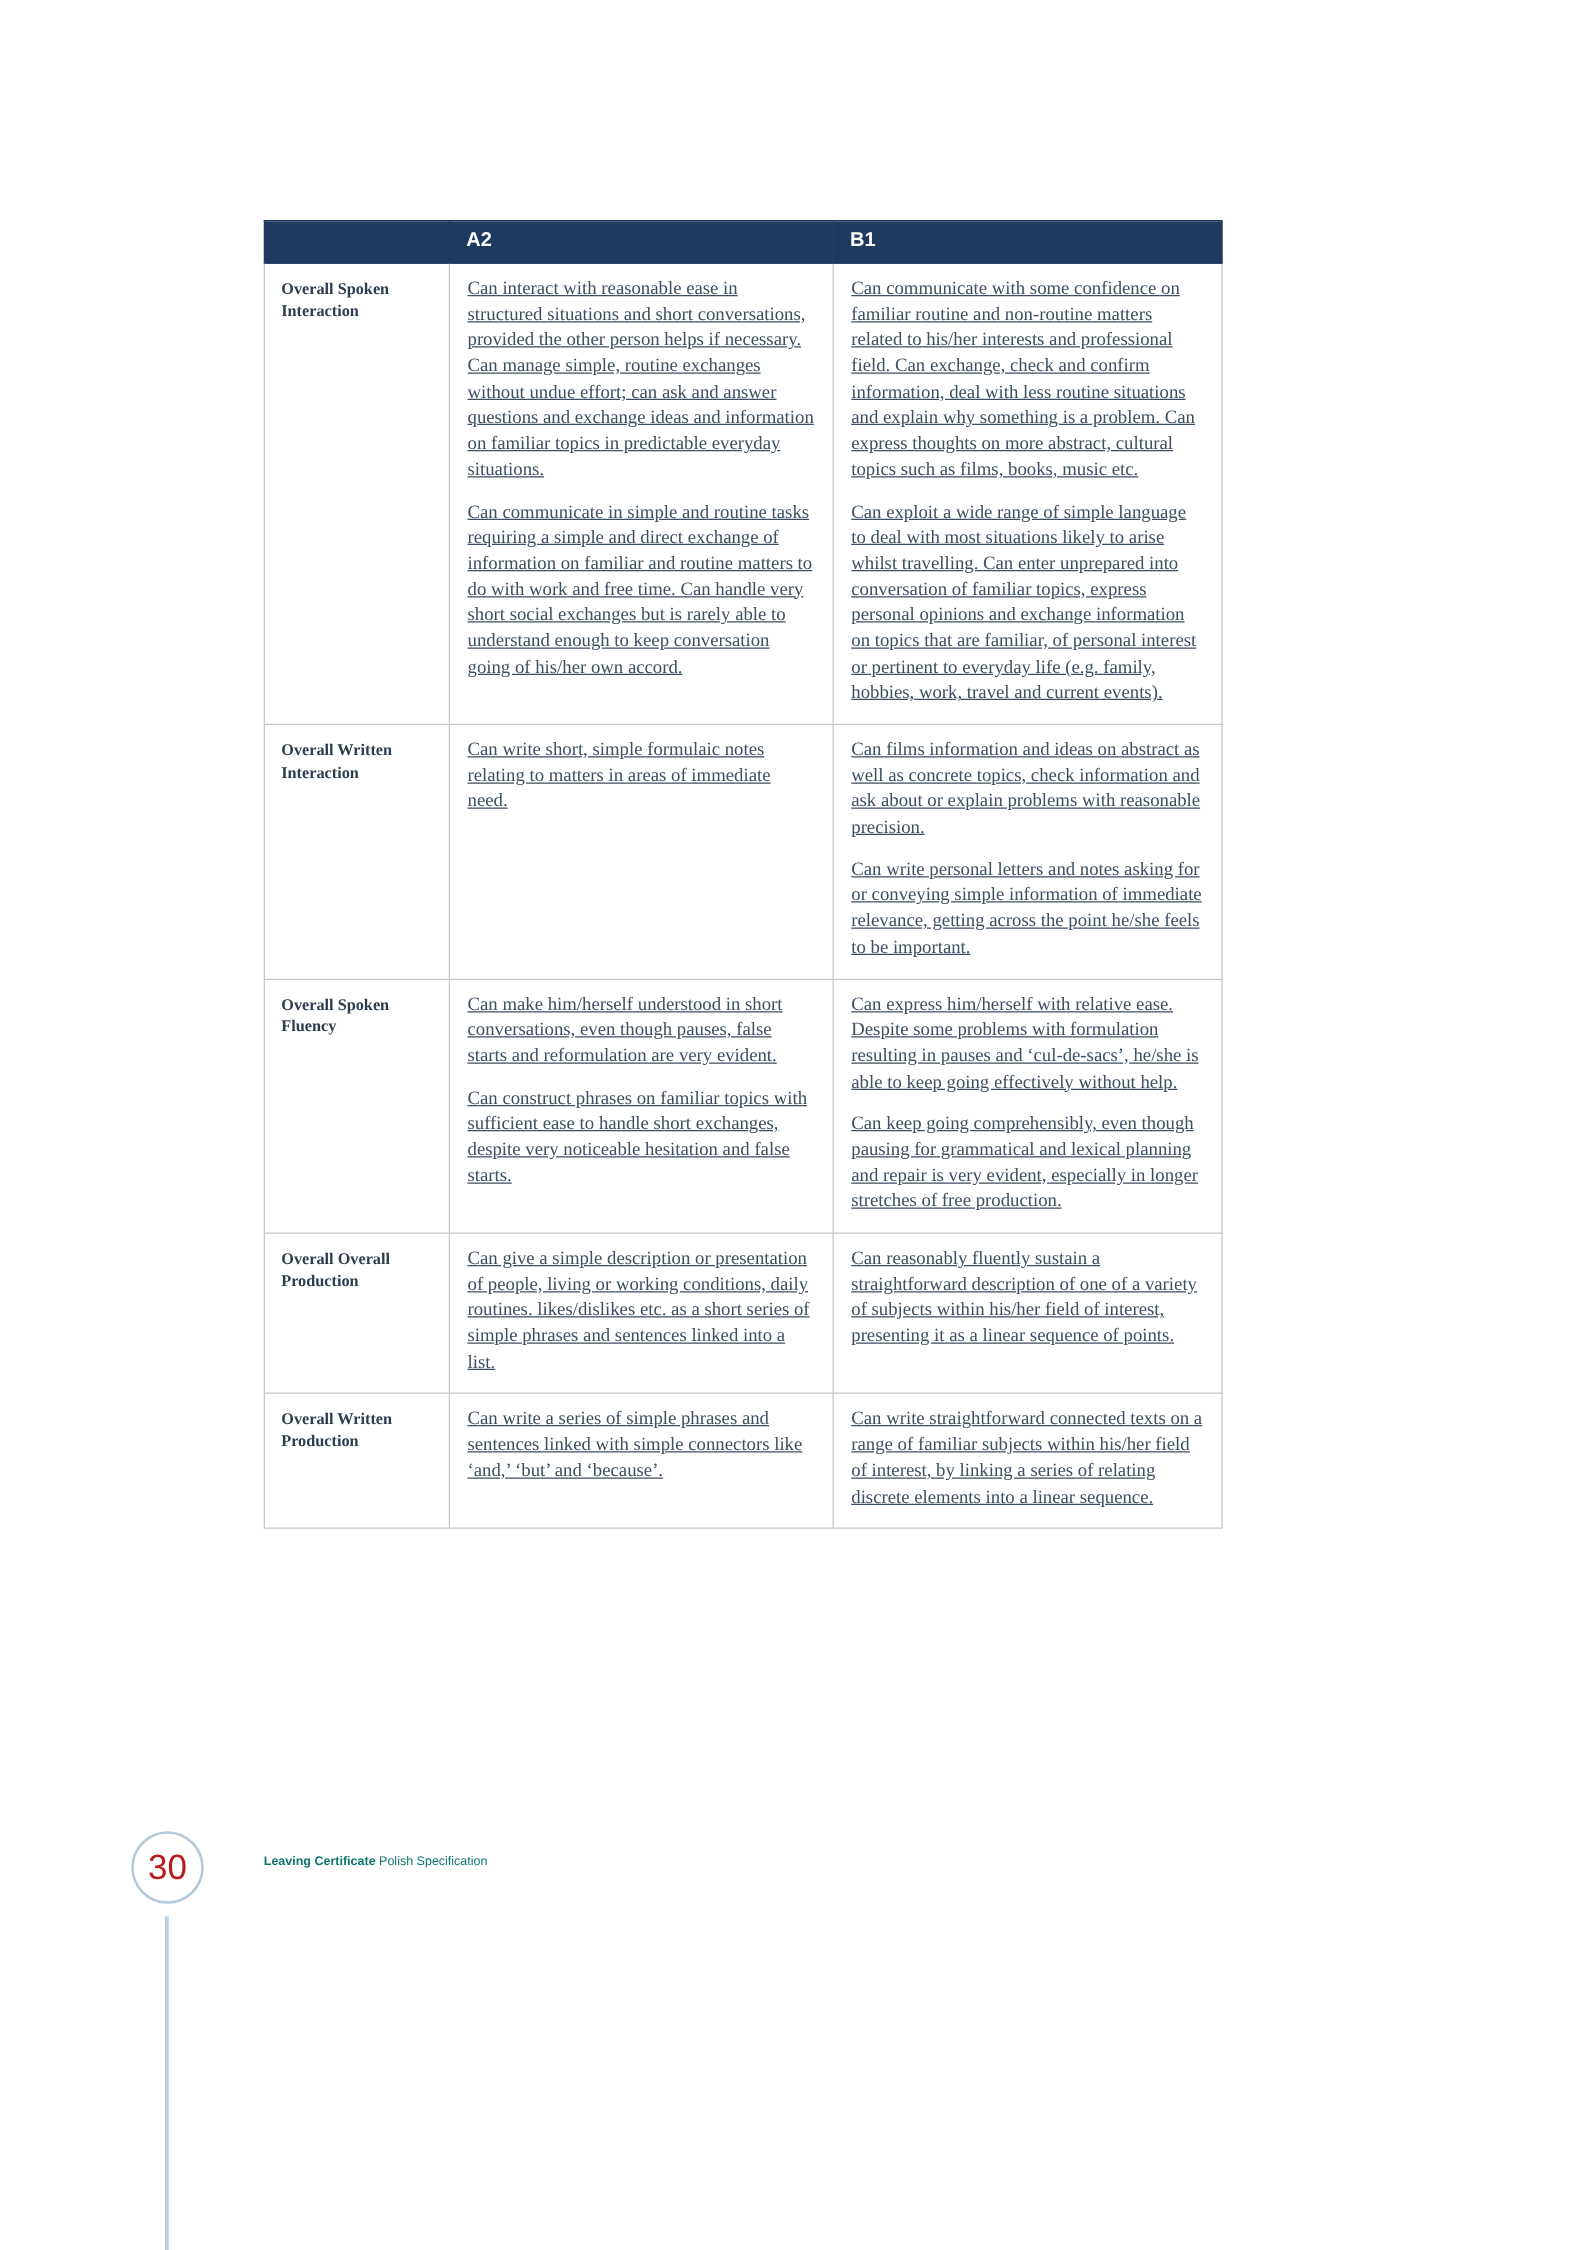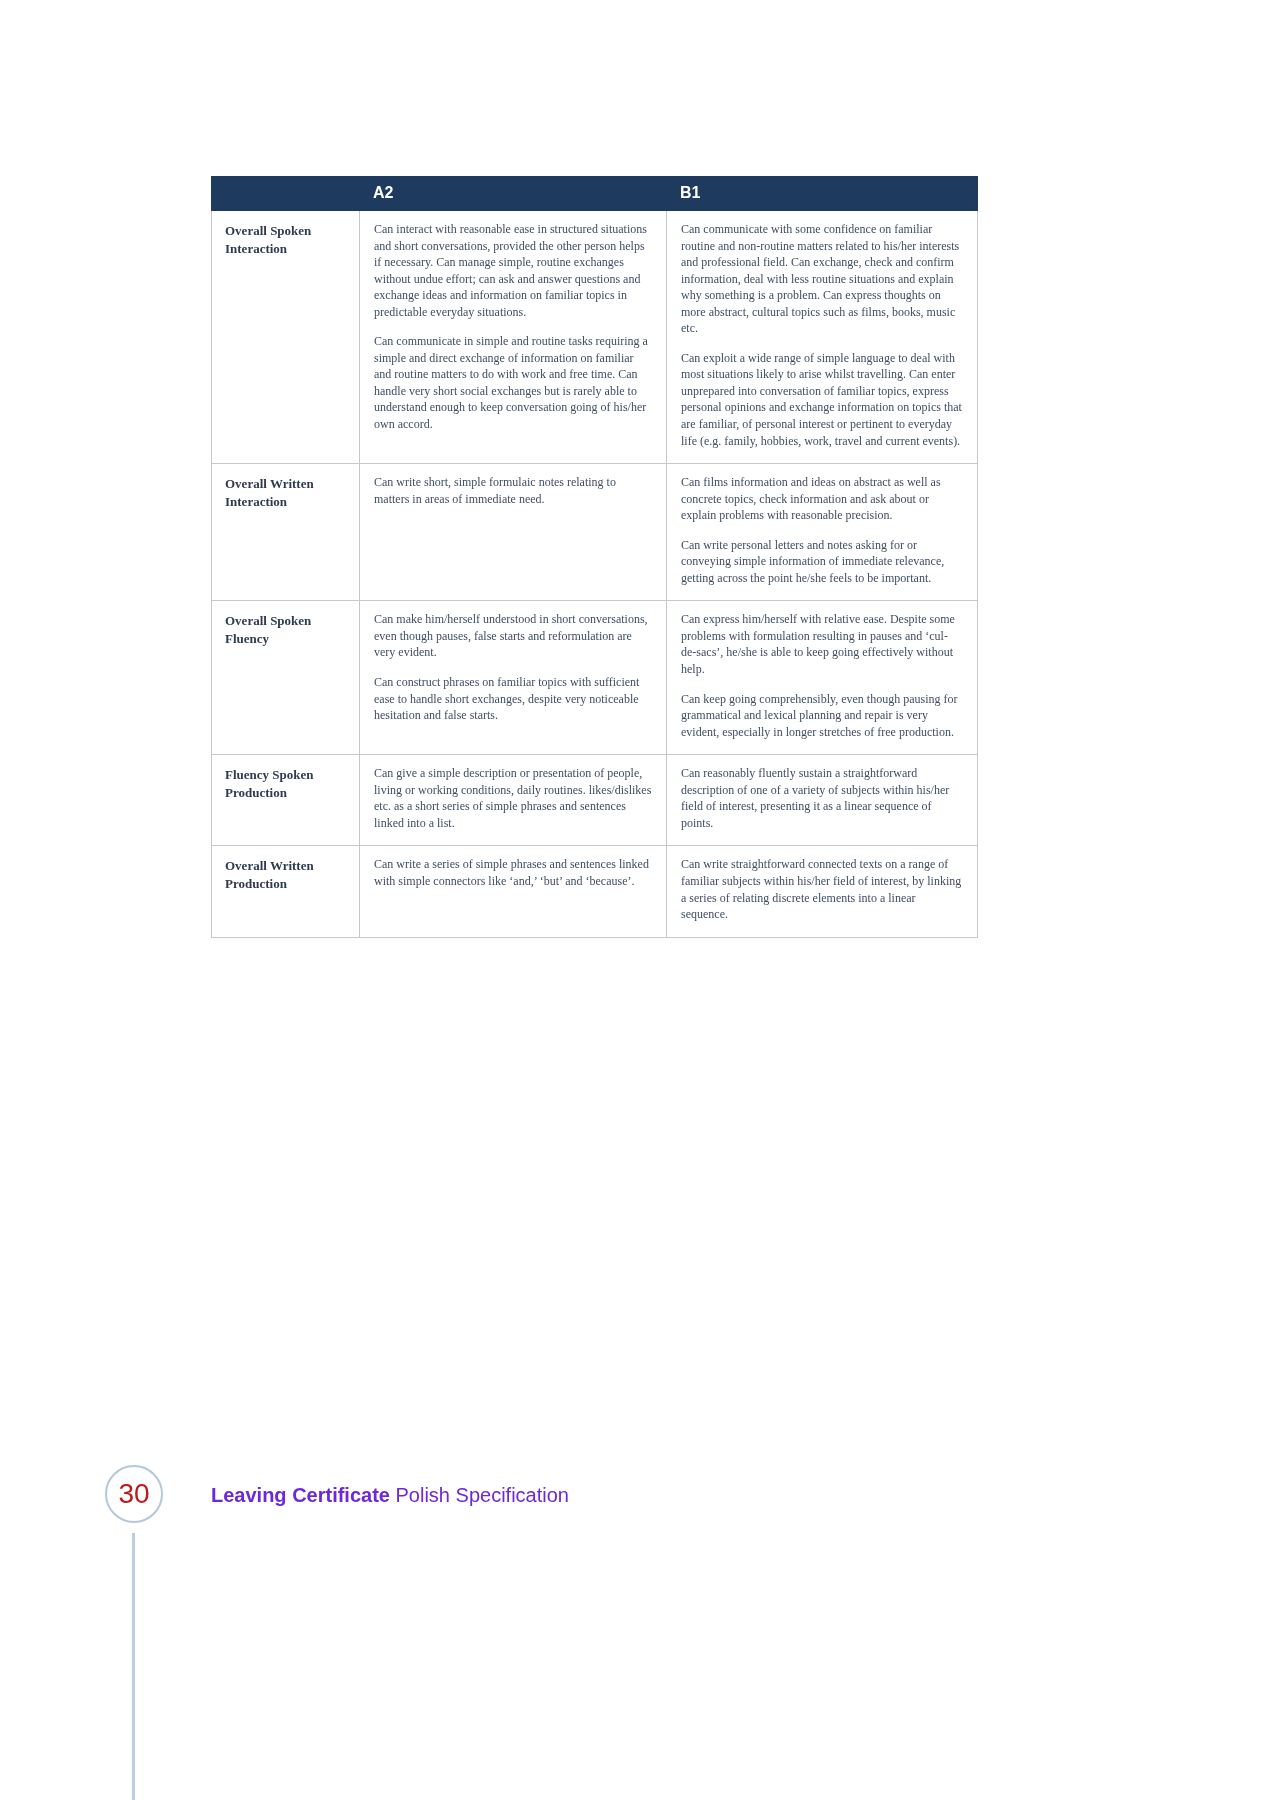--- a/index.html
+++ b/index.html
@@ -50,23 +50,24 @@
   .cefr-table tbody th.row-label {
     padding: 11px 12px 12px 13px;
     font-size: 13px;
     line-height: 1.38;
     font-weight: bold;
     color: #2e3c50;
   }
 
   .cefr-table tbody td {
     padding: 10px 14px 14px 14px;
-    font-size: 12px;
+    font-size: 15px;
     line-height: 1.38;
     color: #3e4e63;
+    text-decoration: underline;
   }
 
   .cefr-table tbody td p { margin: 0 0 13px 0; }
   .cefr-table tbody td p:last-child { margin-bottom: 0; }
 
   
   .page-number-circle {
     position: absolute;
     left: 105px;
     top: 1465px;
@@ -90,22 +91,22 @@
     width: 3px;
     height: 267px;
     background: #b9cfe4;
   }
 
   .footer-text {
     position: absolute;
     left: 211px;
     top: 1484px;
     font-family: "Liberation Sans", sans-serif;
-    font-size: 20px;
-    color: #6d28d9;
+    font-size: 10px;
+    color: #0f766e;
     white-space: nowrap;
   }
   .footer-text .bold { font-weight: bold; }
 </style>
 </head>
 <body>
 
 <div class="page">
 
   <table class="cefr-table">
@@ -148,21 +149,21 @@
           <td>
             <p>Can make him/herself understood in short conversations, even though pauses, false starts and reformulation are very evident.</p>
             <p>Can construct phrases on familiar topics with sufficient ease to handle short exchanges, despite very noticeable hesitation and false starts.</p>
           </td>
           <td>
             <p>Can express him/herself with relative ease. Despite some problems with formulation resulting in pauses and ‘cul-de-sacs’, he/she is able to keep going effectively without help.</p>
             <p>Can keep going comprehensibly, even though pausing for grammatical and lexical planning and repair is very evident, especially in longer stretches of free production.</p>
           </td>
         </tr>
         <tr>
-          <th class="row-label">Fluency Spoken Production</th>
+          <th class="row-label">Overall Overall Production</th>
           <td>
             <p>Can give a simple description or presentation of people, living or working conditions, daily routines. likes/dislikes etc. as a short series of simple phrases and sentences linked into a list.</p>
           </td>
           <td>
             <p>Can reasonably fluently sustain a straightforward description of one of a variety of subjects within his/her field of interest, presenting it as a linear sequence of points.</p>
           </td>
         </tr>
         <tr>
           <th class="row-label">Overall Written Production</th>
           <td>

